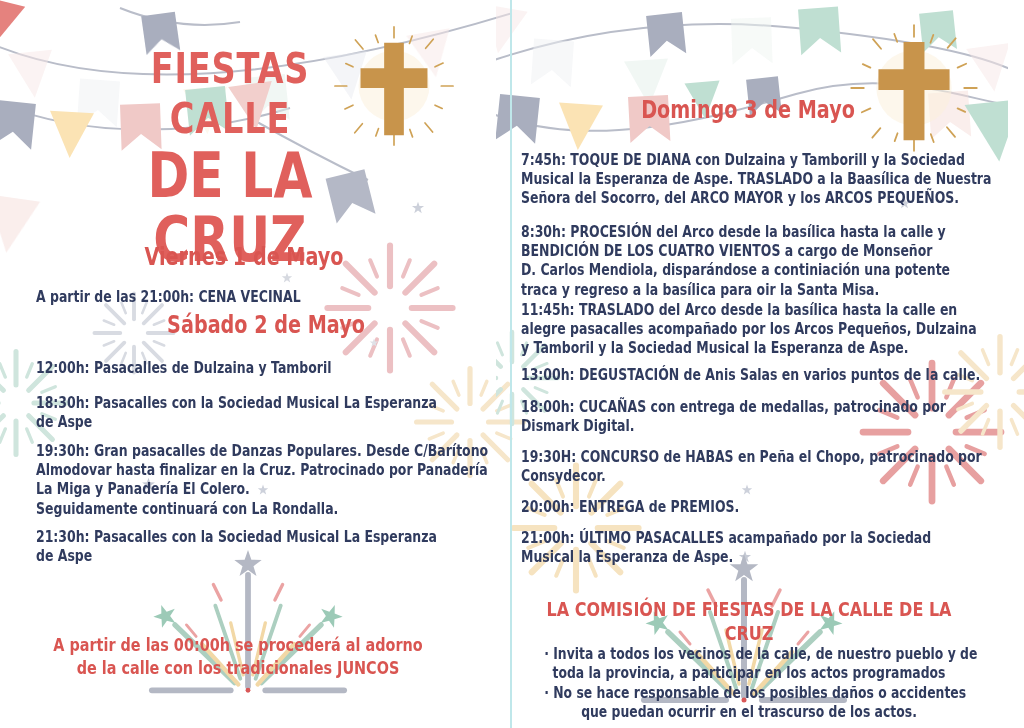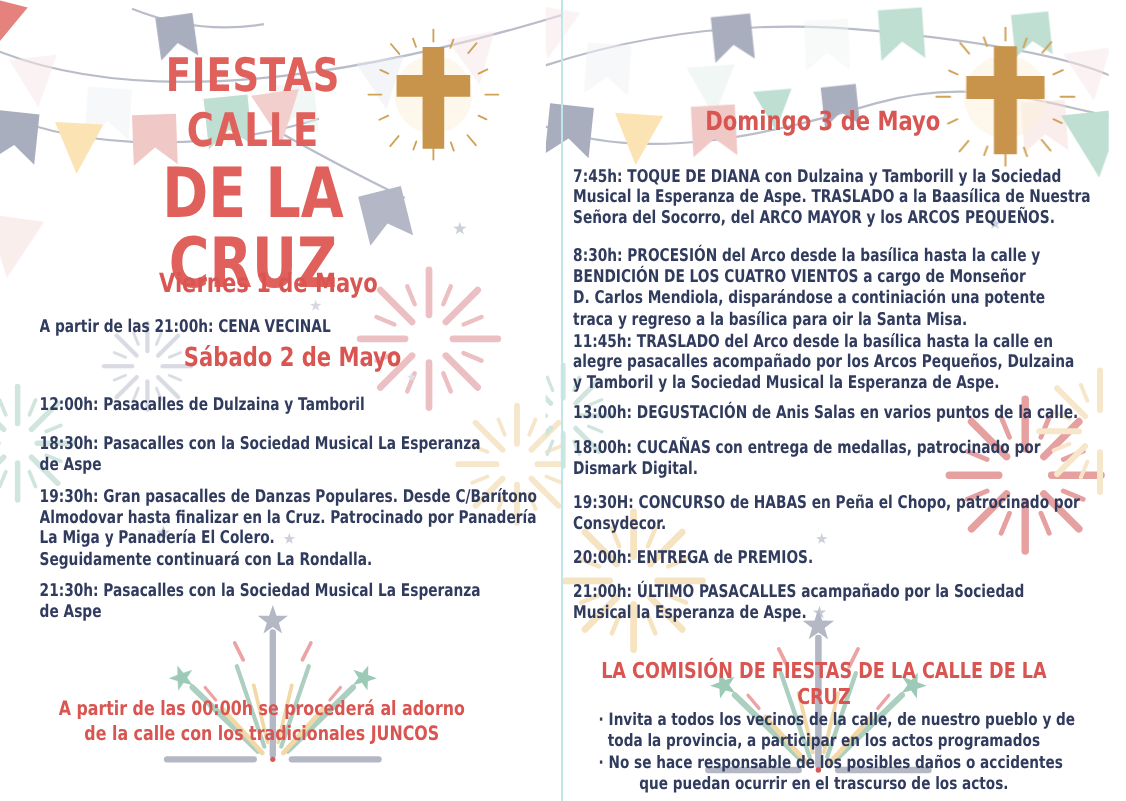--- a/index.html
+++ b/index.html
@@ -1,18 +1,18 @@
 <!DOCTYPE html>
 <html><head>
 <meta charset="utf-8">
 <style>
   html,body{margin:0;padding:0;background:#ffffff;}
   .sheet{position:relative;width:1024px;height:728px;background:#ffffff;overflow:hidden;
          font-family:"DejaVu Sans",sans-serif;}
-  .page{position:absolute;top:0;width:512px;height:728px;overflow:hidden;}
+  .page{position:absolute;top:0;width:512px;height:728px;overflow:hidden;padding-left:28px;}
   .page.left{left:0;}
   .page.right{left:496px;}
   .divider{position:absolute;left:510px;top:0;width:2px;height:728px;background:#bfe7ea;z-index:3;}
   .deco{position:absolute;z-index:1;}
   .txt{position:absolute;z-index:5;font-weight:bold;color:#303b5e;}
   .pre{white-space:pre;}
   .ev{left:36px;font-size:16px;line-height:1.2;transform:scaleX(0.78);transform-origin:0 0;}
   .page.right .ev{left:25px;}
   .h{left:0;width:512px;text-align:center;font-size:24px;color:#d95551;
      transform:scaleX(0.8);transform-origin:50% 0;}

